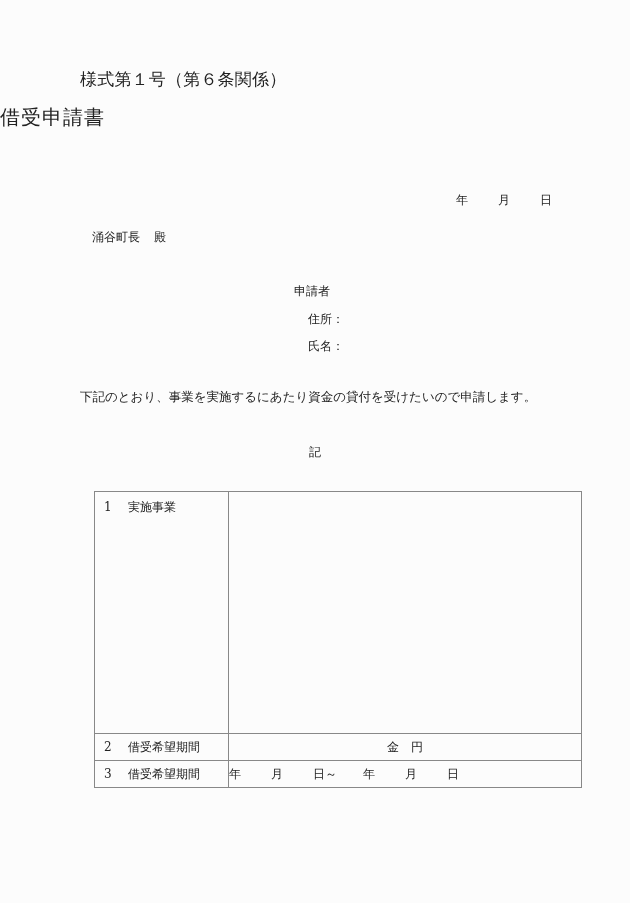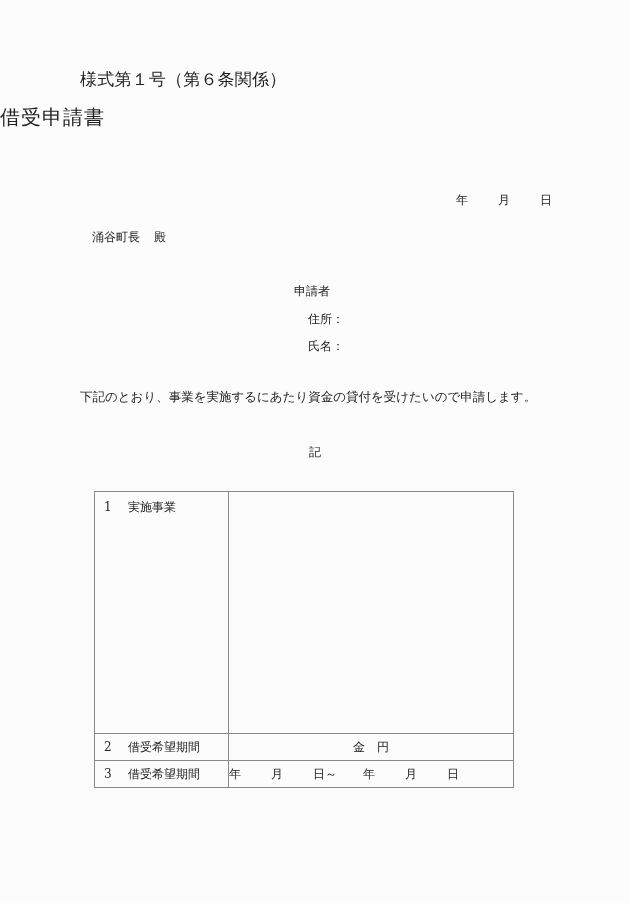--- a/index.html
+++ b/index.html
@@ -27,21 +27,21 @@
   .applicant-field { left: 308px; font-size: 12px; }
   .applicant-address { top: 311px; text-align: center; }
   .applicant-name { top: 338px; }
   .statement { left: 80px; top: 389px; font-size: 12.5px; }
   .ki { left: 0; width: 630px; top: 444px; text-align: center; font-size: 12px; }
 
   table.details {
     position: absolute;
     left: 94px;
     top: 491px;
-    width: 420px;
+    width: 488px;
     border-collapse: collapse;
     font-size: 12px;
   }
   table.details td {
     border: 1px solid #888;
     padding: 0;
     vertical-align: top;
   }
   table.details td.label {
     width: 134px;

